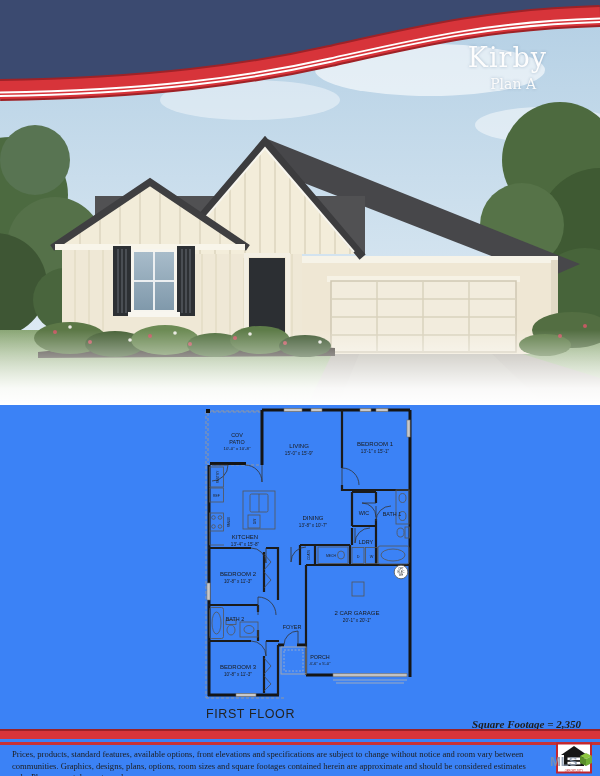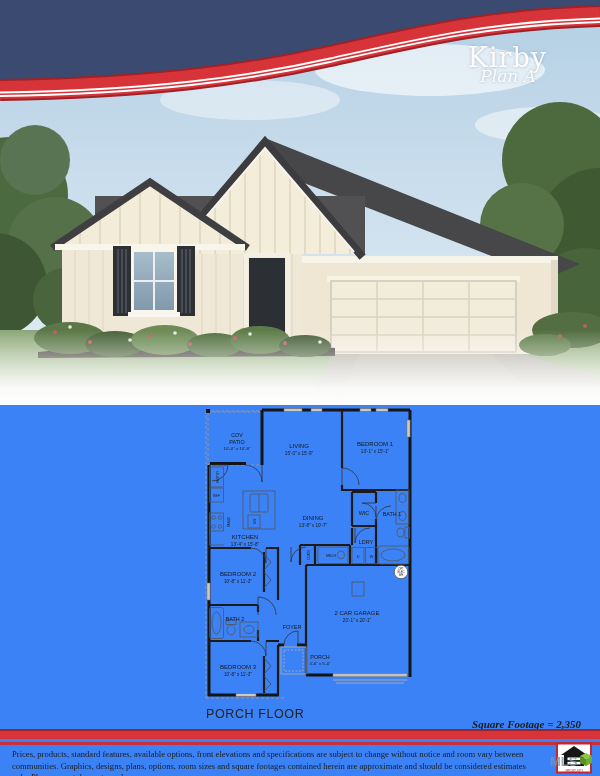--- a/index.html
+++ b/index.html
@@ -4,22 +4,22 @@
 <style>
   html,body{margin:0;padding:0;background:#fff;}
   #page{position:relative;width:600px;height:776px;background:#3b82f6;overflow:hidden;
         font-family:"Liberation Sans",sans-serif;}
   svg{display:block;}
   .abs{position:absolute;}
   
   .plan-title{position:absolute;top:42px;right:53px;color:#fdfdfd;
     font-family:"DejaVu Serif",serif;font-size:27px;letter-spacing:1px;
     text-shadow:0 0 3px rgba(90,120,150,.45);}
-  .plan-variant{position:absolute;top:66px;right:64px;color:#fbfbfb;
-    font-family:"DejaVu Serif",serif;font-style:italic;font-size:17px;
+  .plan-variant{position:absolute;top:76px;right:64px;color:#fbfbfb;
+    font-family:"DejaVu Serif",serif;font-size:14px;
     text-shadow:0 0 3px rgba(90,120,150,.45);}
   
   .photo-fade{position:absolute;left:0;top:330px;width:600px;height:75px;
     background:linear-gradient(to bottom,rgba(255,255,255,0),rgba(255,255,255,.92) 78%,#fff);}
   
   .first-floor{position:absolute;left:206px;top:707px;font-size:12.5px;
     letter-spacing:.6px;color:#222;}
   .sqft{position:absolute;right:19px;top:718px;font-family:"Liberation Serif",serif;
     font-style:italic;font-weight:bold;font-size:11px;color:#1c1c1c;}
   
@@ -344,21 +344,21 @@
       <text x="307.5" y="557" font-size="3" transform="rotate(-90 307.5 555)">COATS</text>
       <text x="331" y="557" font-size="3.4">MECH</text>
       <text x="358" y="557.5" font-size="3.8">D</text>
       <text x="371.5" y="557.5" font-size="3.8">W</text>
       <text x="401" y="570" font-size="2.7">OPT</text>
       <text x="401" y="573.2" font-size="2.7">ELEC</text>
       <text x="401" y="576.4" font-size="2.7">WH</text>
     </g>
   </svg>
 
-  <div class="first-floor">PORCH FLOOR</div>
+  <div class="first-floor">FIRST FLOOR</div>
   <div class="sqft">Square Footage = 2,350</div>
 
   <div class="redbar-thick"></div>
   <div class="redbar-thin"></div>
   <div class="disclaimer">
     <span>Prices, products, standard features, available options, front elevations and specifications are subject to change without notice and room vary between communities.  Graphics, designs,</span>
     <span>plans, options, room sizes and square footages contained herein are approximate and should be considered estimates only.  Plans are not drawn to scale.</span>
   </div>
 
   <svg class="abs" style="left:549px;top:742px;" width="45" height="33" viewBox="0 0 45 33">

